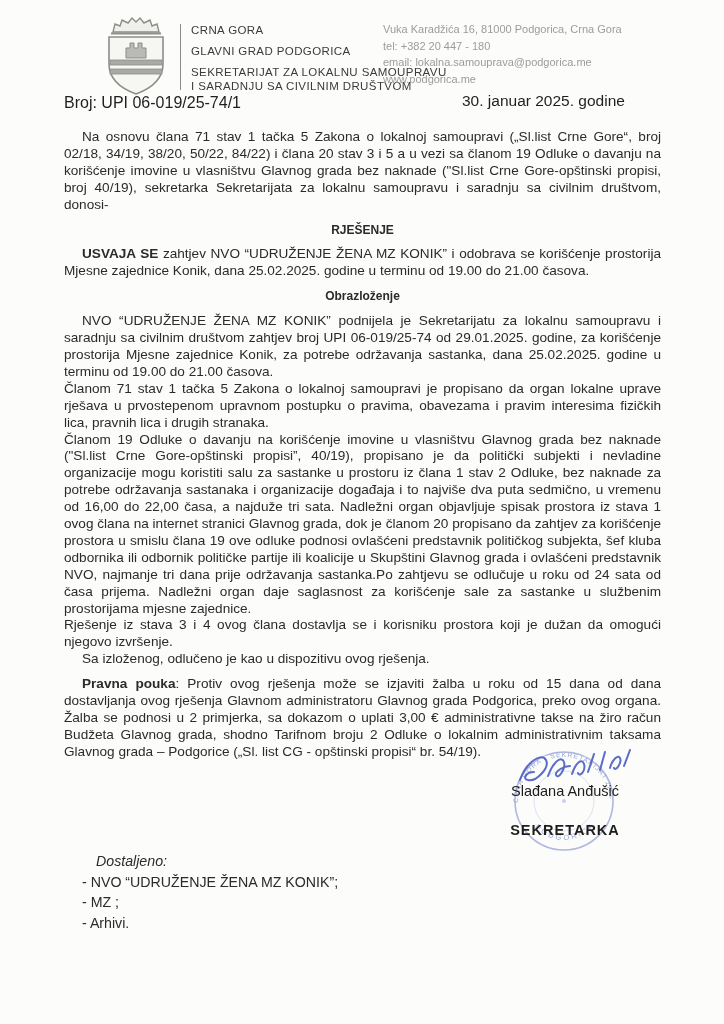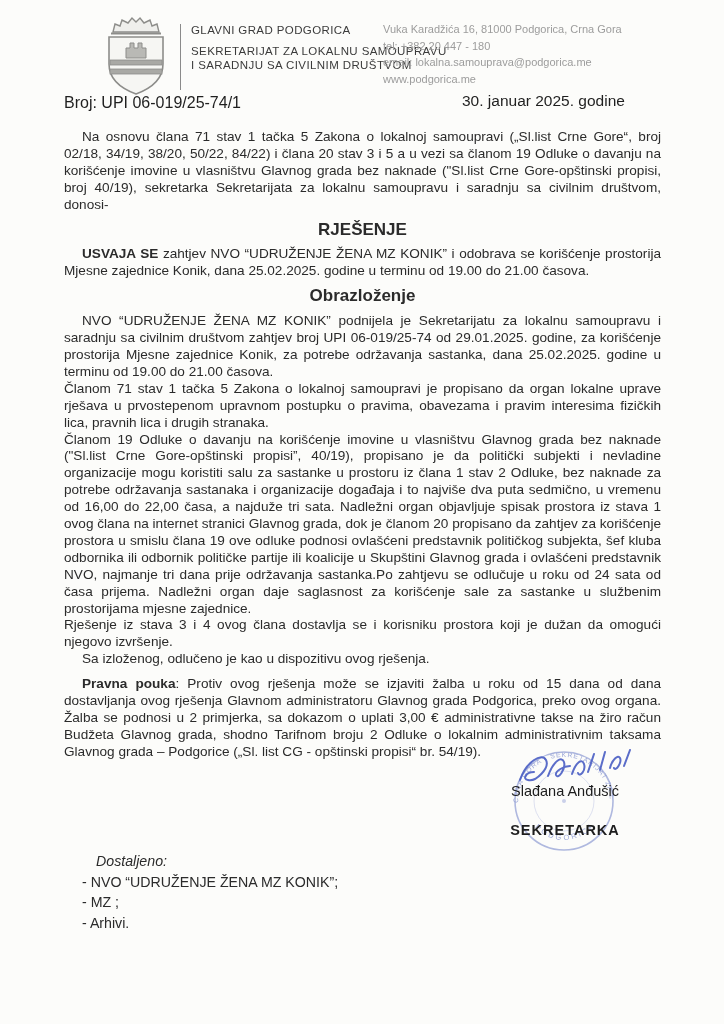--- a/index.html
+++ b/index.html
@@ -23,21 +23,21 @@
   .contact { position:absolute; left:383px; top:21px; font-size:11px; color:#9c9c9c; line-height:16.5px; }
   .ref { position:absolute; left:64px; top:94px; font-size:16px; color:#1f1f1f; }
   .date { position:absolute; left:462px; top:92px; font-size:15.5px; color:#1f1f1f; }
   
   .doc {
     position:absolute; left:64px; top:129px; width:597px;
     font-size:13.6px; line-height:16.9px; text-align:justify; color:#2b2b2b;
   }
   .doc p { margin:0; }
   .indent { text-indent:18px; }
-  .center-h { text-align:center; font-weight:bold; font-size:17px; }
+  .center-h { text-align:center; font-weight:bold; font-size:12px; }
   .mt { margin-top:8px !important; }
   .mb { margin-bottom:8px !important; }
   .b { font-weight:bold; }
   
   .stamp { position:absolute; left:494px; top:737px; z-index:1; opacity:.85; }
   .sig-name { position:absolute; left:480px; top:783px; width:170px; text-align:center; font-size:14.5px; color:#1d1d1d; z-index:2; }
   .sig-role { position:absolute; left:480px; top:822px; width:170px; text-align:center; font-size:14.5px; font-weight:bold; letter-spacing:1px; color:#1d1d1d; z-index:2; }
   .scribble { position:absolute; left:512px; top:742px; z-index:3; }
   
   .dist { position:absolute; left:82px; top:851px; font-size:14.2px; line-height:20.5px; color:#2b2b2b; }
@@ -57,20 +57,21 @@
 
     <path d="M27 42 V32 H31 V27 H35 V32 H39 V27 H43 V32 H47 V42 Z" fill="#b9b9b5" stroke="#8d8d8a" stroke-width="1"></path>
 
     <rect x="11" y="44" width="52" height="5" fill="#a9a9a5" stroke="#8d8d8a" stroke-width="0.8"></rect>
     <rect x="11" y="53" width="52" height="5" fill="#a9a9a5" stroke="#8d8d8a" stroke-width="0.8"></rect>
   </svg>
 
   <div class="hdr-divider"></div>
 
   <div class="org">
+    <div class="l1">CRNA GORA</div>
     <div class="l2">GLAVNI GRAD PODGORICA</div>
     <div class="l3">SEKRETARIJAT ZA LOKALNU SAMOUPRAVU</div>
     <div class="l4">I SARADNJU SA CIVILNIM DRUŠTVOM</div>
   </div>
 
   <div class="contact">
     <div>Vuka Karadžića 16, 81000 Podgorica, Crna Gora</div>
     <div>tel: +382 20 447 - 180</div>
     <div>email: lokalna.samouprava@podgorica.me</div>
     <div>www.podgorica.me</div>

